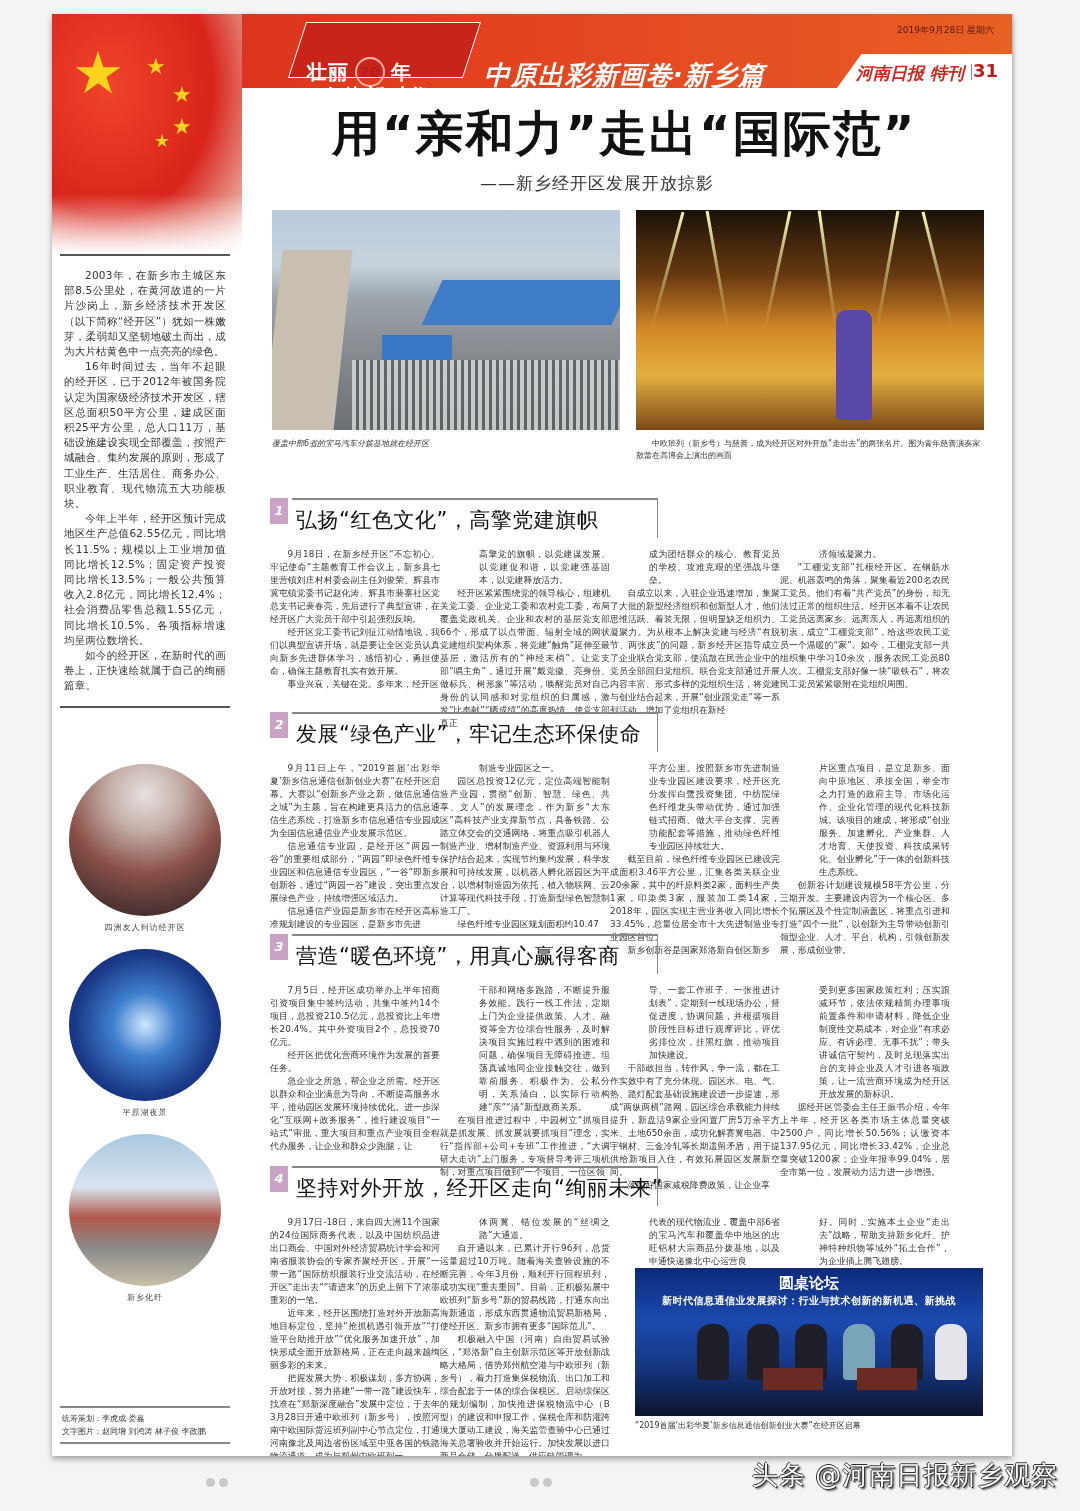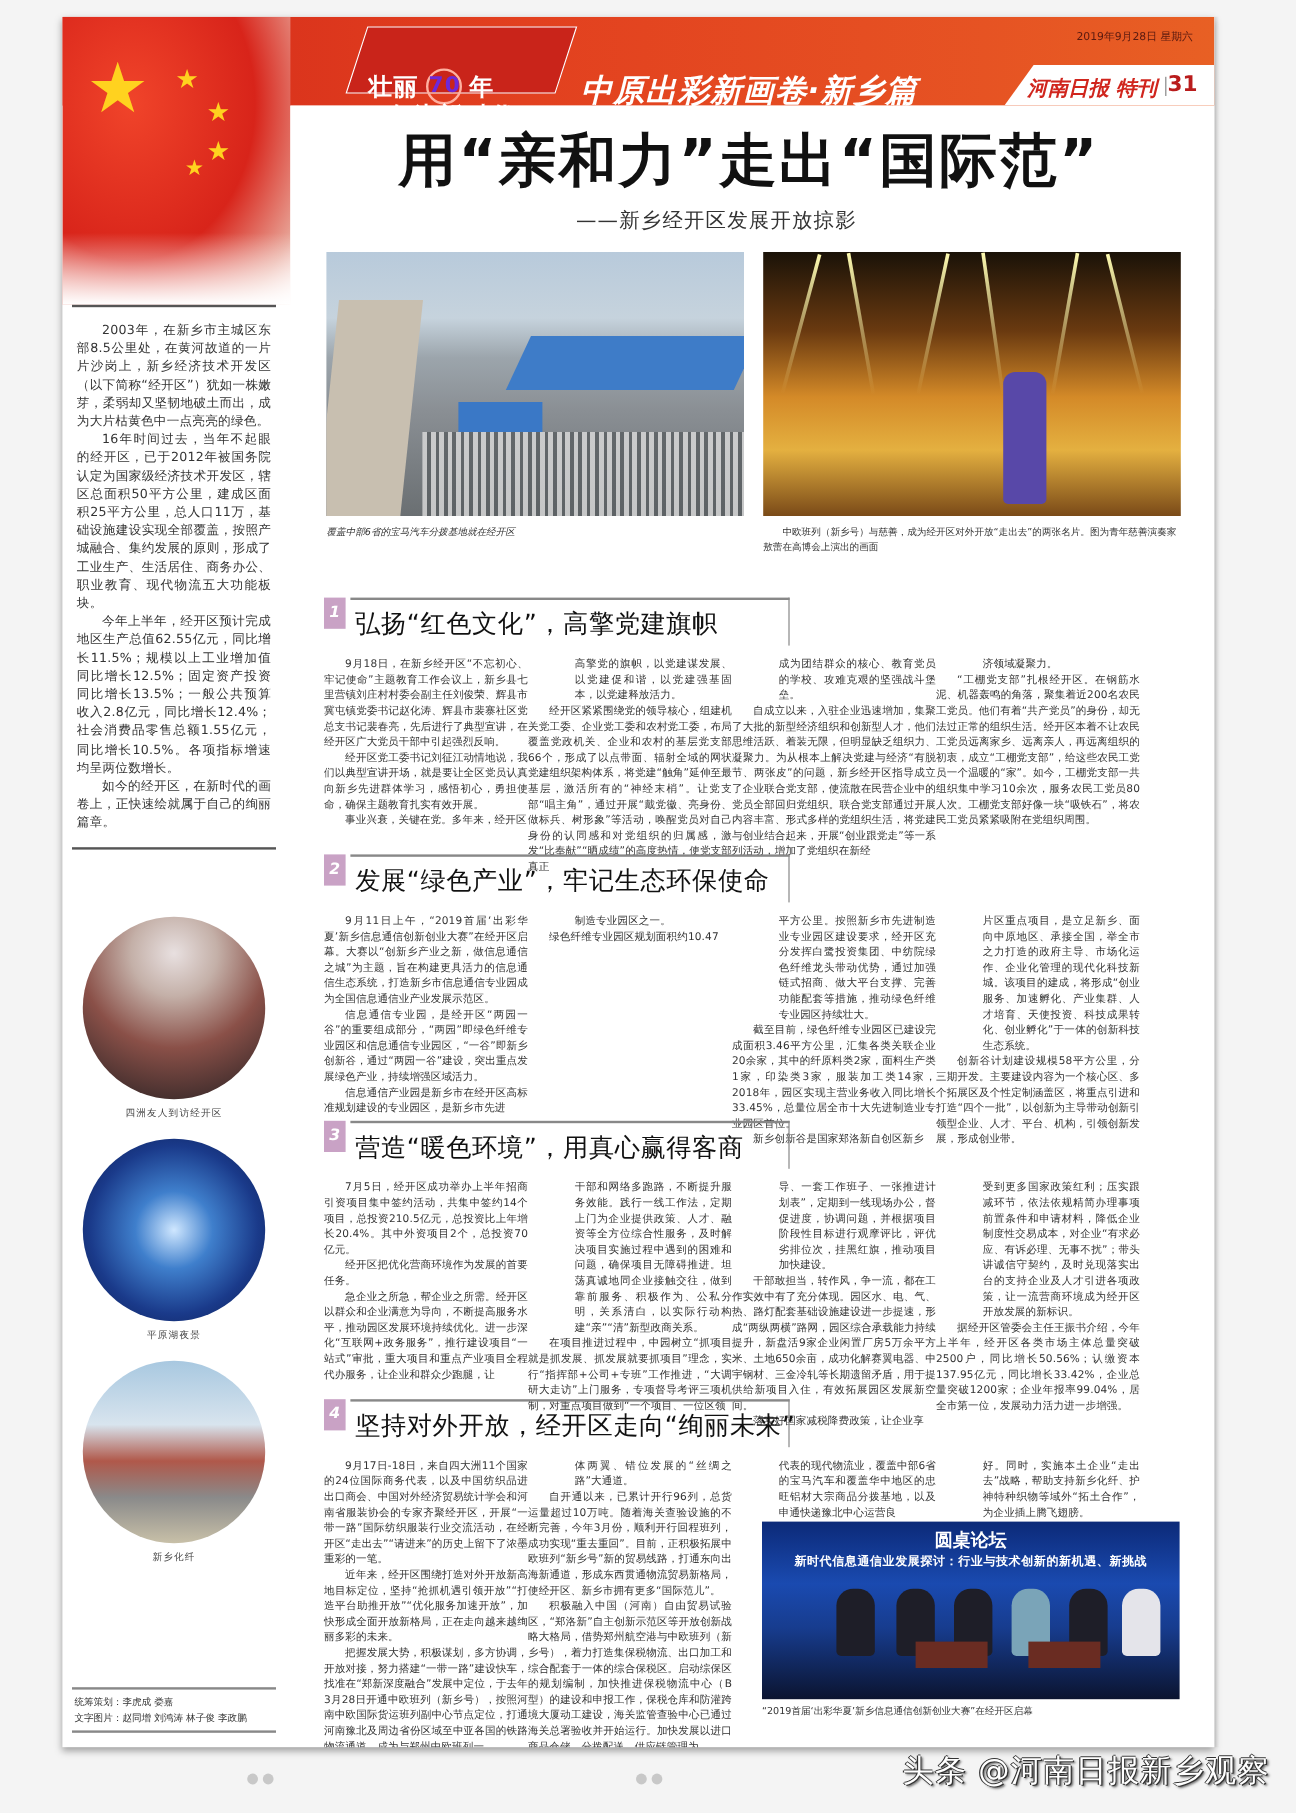--- a/index.html
+++ b/index.html
@@ -5,21 +5,21 @@
   * { box-sizing: border-box; margin: 0; padding: 0; }
   html, body { width: 1080px; height: 1511px; background: #f4f4f4; overflow: hidden; font-family: "DejaVu Sans", sans-serif; color: #222; }
   .page { position: absolute; left: 52px; top: 14px; width: 960px; height: 1442px; background: #fff; box-shadow: 0 3px 6px rgba(0,0,0,0.35); overflow: hidden; }
   .masthead { position: absolute; left: 0; top: 0; width: 960px; height: 74px; background: linear-gradient(90deg,#d42a1a 0%, #e2401f 40%, #e65323 80%, #e86024 100%); }
   .flag { position: absolute; left: 0; top: 0; width: 190px; height: 240px; background: radial-gradient(ellipse at 30% 30%, #f0442a 0%, #d8241a 55%, #e8a497 85%, #fdf2ef 100%); }
   .flag .star { position: absolute; color: #ffd21f; line-height: 1; }
   .flag-fade { position: absolute; left: 0; top: 180px; width: 190px; height: 60px; background: linear-gradient(180deg, rgba(255,255,255,0) 0%, #fff 100%); }
   .slogan { position: absolute; left: 245px; top: 8px; width: 175px; height: 56px; border: 1.5px solid #fff; transform: skewX(-18deg); background: #c9241a; }
   .slogan-inner { position: absolute; left: 255px; top: 4px; width: 170px; color: #fff; font-weight: bold; margin-top: 39px; }
   .slogan-top { font-size: 20px; letter-spacing: 1px; display: flex; align-items: center; gap: 6px; }
-  .slogan-70 { display: inline-block; width: 30px; height: 30px; border-radius: 50%; border: 2px solid #ffb0a0; color: #6d28d9; font-size: 18px; text-align: center; line-height: 26px; }
+  .slogan-70 { display: inline-block; width: 30px; height: 30px; border-radius: 50%; border: 2px solid #ffb0a0; color: #b91c1c; font-size: 14px; text-align: center; line-height: 26px; }
   .slogan-bottom { font-size: 20px; letter-spacing: 2px; margin-left: 14px; margin-top: -4px; }
   .series-title { position: absolute; left: 432px; top: 44px; color: #fff; font-size: 26px; font-weight: bold; font-style: italic; letter-spacing: 1px; }
   .date-line { position: absolute; right: 18px; top: 10px; font-size: 9px; color: #5a1a10; }
   .paper-tab { position: absolute; right: 0; top: 40px; width: 175px; height: 34px; background: #fff; clip-path: polygon(14% 0, 100% 0, 100% 100%, 0 100%); }
   .paper-name { position: absolute; right: 48px; top: 48px; color: #d0251d; font-size: 17px; font-weight: bold; font-style: italic; }
   .paper-sep { position: absolute; right: 40px; top: 50px; width: 1px; height: 16px; background: #888; }
   .page-no { position: absolute; right: 14px; top: 46px; color: #b91c1c; font-size: 18px; font-weight: bold; }
   .main-white { position: absolute; left: 190px; top: 74px; width: 770px; height: 170px; background: #fff; }
   .headline { position: absolute; left: 280px; top: 88px; font-size: 48px; font-weight: bold; color: #111; letter-spacing: 2px; white-space: nowrap; }
   .subhead { position: absolute; left: 428px; top: 158px; font-size: 17px; color: #333; letter-spacing: 1px; }
@@ -176,20 +176,21 @@
       <div class="sec-title">发展“绿色产业”，牢记生态环保使命</div>
     </div>
     <div class="cols">
       <div class="col">
         <p>9月11日上午，“2019首届‘出彩华夏’新乡信息通信创新创业大赛”在经开区启幕。大赛以“创新乡产业之新，做信息通信之城”为主题，旨在构建更具活力的信息通信生态系统，打造新乡市信息通信专业园成为全国信息通信业产业发展示范区。</p>
         <p>信息通信专业园，是经开区“两园一谷”的重要组成部分，“两园”即绿色纤维专业园区和信息通信专业园区，“一谷”即新乡创新谷，通过“两园一谷”建设，突出重点发展绿色产业，持续增强区域活力。</p>
         <p>信息通信产业园是新乡市在经开区高标准规划建设的专业园区，是新乡市先进</p>
       </div>
       <div class="col">
         <p class="cont">制造专业园区之一。</p>
+        <p>园区总投资12亿元，定位高端智能制造产业园，贯彻“创新、智慧、绿色、共享、文人”的发展理念，作为新乡“大东区”高科技产业支撑新节点，具备铁路、公路立体交会的交通网络，将重点吸引机器人制造产业、增材制造产业、资源利用与环境保护结合起来，实现节约集约发展，科学发展和可持续发展，以机器人孵化器园区为平台，以增材制造园为依托，植入物联网、云计算等现代科技手段，打造新型绿色智慧制造工厂。</p>
         <p>绿色纤维专业园区规划面积约10.47</p>
       </div>
       <div class="col">
         <p class="cont">平方公里。按照新乡市先进制造业专业园区建设要求，经开区充分发挥白鹭投资集团、中纺院绿色纤维龙头带动优势，通过加强链式招商、做大平台支撑、完善功能配套等措施，推动绿色纤维专业园区持续壮大。</p>
         <p>截至目前，绿色纤维专业园区已建设完成面积3.46平方公里，汇集各类关联企业20余家，其中的纤原料类2家，面料生产类1家，印染类3家，服装加工类14家，2018年，园区实现主营业务收入同比增长33.45%，总量位居全市十大先进制造业专业园区首位。</p>
         <p>新乡创新谷是国家郑洛新自创区新乡</p>
       </div>
       <div class="col">
         <p class="cont">片区重点项目，是立足新乡、面向中原地区、承接全国，举全市之力打造的政府主导、市场化运作、企业化管理的现代化科技新城。该项目的建成，将形成“创业服务、加速孵化、产业集群、人才培育、天使投资、科技成果转化、创业孵化”于一体的创新科技生态系统。</p>
         <p>创新谷计划建设规模58平方公里，分三期开发。主要建设内容为一个核心区、多个拓展区及个性定制涵盖区，将重点引进和打造“四个一批”，以创新为主导带动创新引领型企业、人才、平台、机构，引领创新发展，形成创业带。</p>

